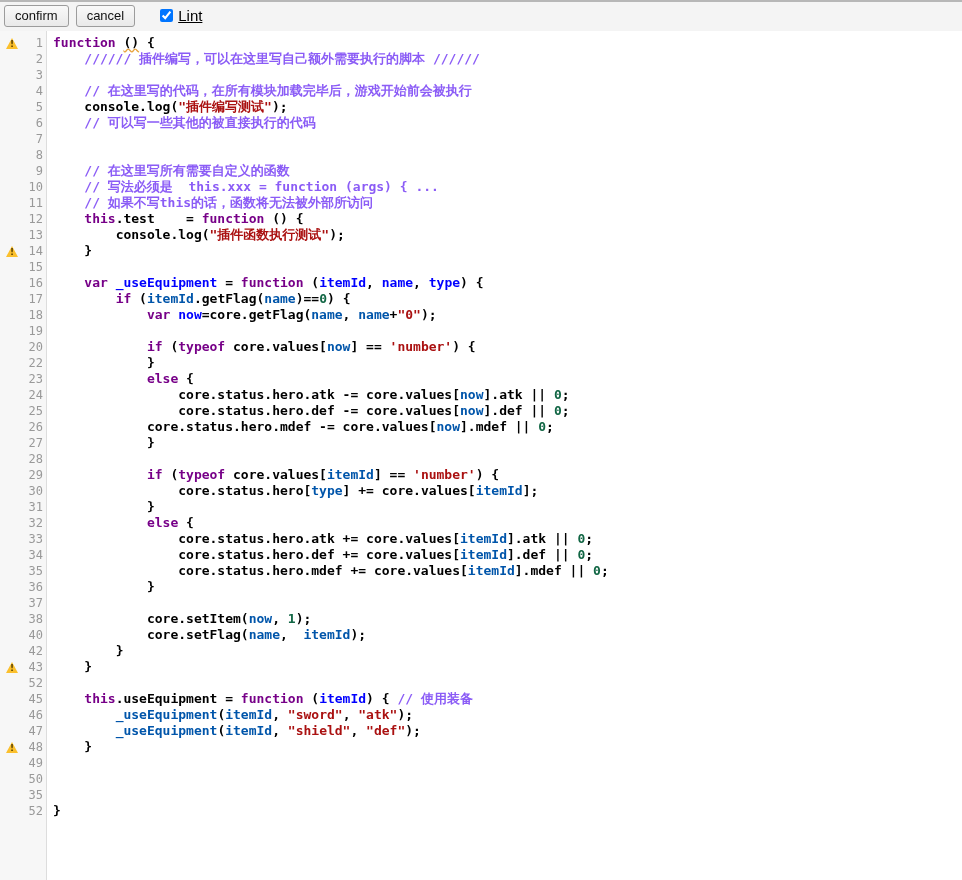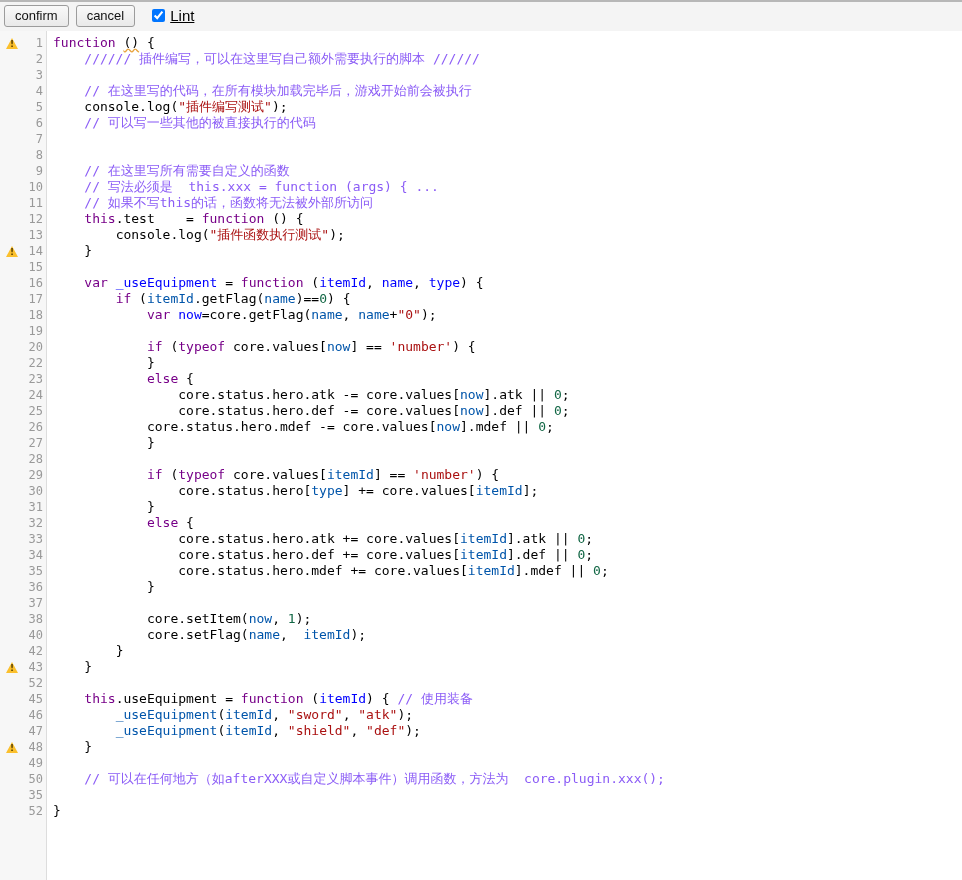--- a/index.html
+++ b/index.html
@@ -20,21 +20,21 @@
     font-family: "Liberation Sans", sans-serif;
     font-size: 13px;
     color: #111;
     background: linear-gradient(#f9f9f9, #e9e9e9);
     border: 1px solid #9c9c9c;
     border-radius: 3px;
     padding: 2px 10px 3px 10px;
     line-height: 15px;
     cursor: pointer;
   }
-  .lint-wrap { display: flex; align-items: center; margin-left: 10px; gap: 5px; text-decoration: underline; }
+  .lint-wrap { display: flex; align-items: center; margin-left: 18px; gap: 5px; text-decoration: underline; }
   .lint-wrap input { width: 13px; height: 13px; }
   .lint-label { font-size: 15px; color: #000; }
 
   
   .editor {
     position: relative;
     height: 849px;
     background: #fff;
     font-family: "DejaVu Sans Mono", monospace;
     font-size: 13px;
@@ -51,21 +51,21 @@
   .code-lines { position: relative; padding-top: 4px; }
   .line { display: flex; height: 16px; line-height: 16px; }
   .marker { flex: 0 0 24px; position: relative; }
   .lnum {
     flex: 0 0 20px;
     text-align: right;
     color: #999;
     font-size: 12px;
     padding-right: 1px;
   }
-  .codeln { white-space: pre; padding-left: 9px; color: #000; }
+  .codeln { white-space: pre; padding-left: 9px; color: #000; font-weight: bold; }
 
   
   .tri {
     position: absolute;
     left: 6px; top: 3px;
     width: 0; height: 0;
     border-left: 6px solid transparent;
     border-right: 6px solid transparent;
     border-bottom: 11px solid #fbc02d;
   }
@@ -353,21 +353,20 @@
         <span class="codeln"><span class="tk-pl">    </span><span class="tk-pl">}</span></span>
       </div>
       <div class="line">
         <span class="marker"></span>
         <span class="lnum">49</span>
         <span class="codeln"></span>
       </div>
       <div class="line">
         <span class="marker"></span>
         <span class="lnum">50</span>
-        <span class="codeln"><span class="tk-pl">    </span><span class="tk-cm">// 可以在任何地方（如afterXXX或自定义脚本事件）调用函数，方法为  core.plugin.xxx();</span></span>
       </div>
       <div class="line">
         <span class="marker"></span>
         <span class="lnum">35</span>
         <span class="codeln"></span>
       </div>
       <div class="line">
         <span class="marker"></span>
         <span class="lnum">52</span>
         <span class="codeln"><span class="tk-pl">}</span></span>

